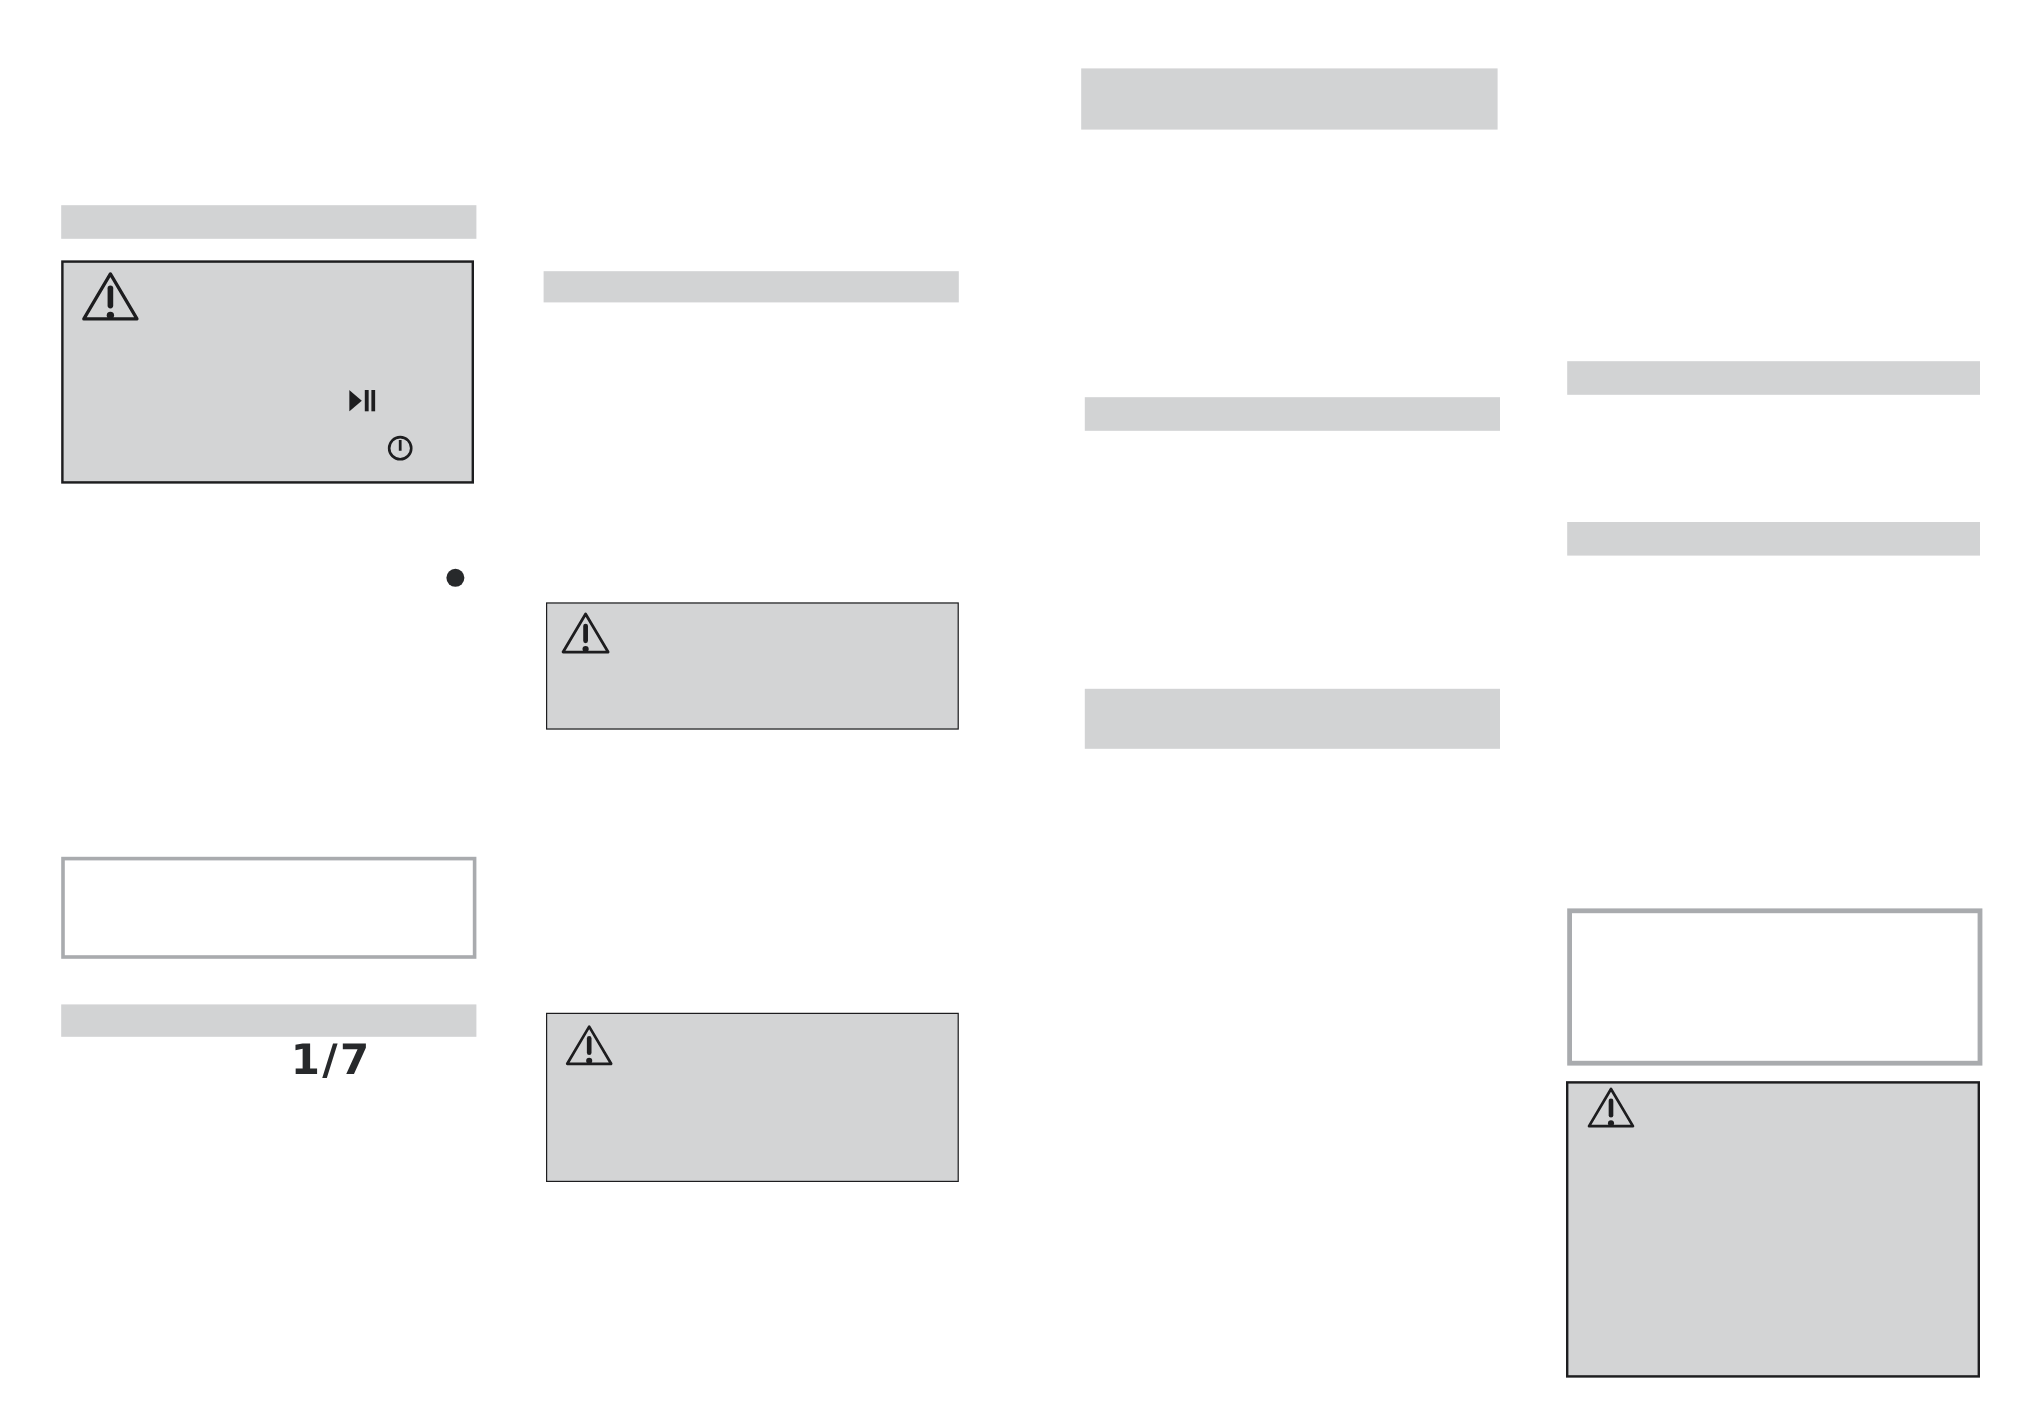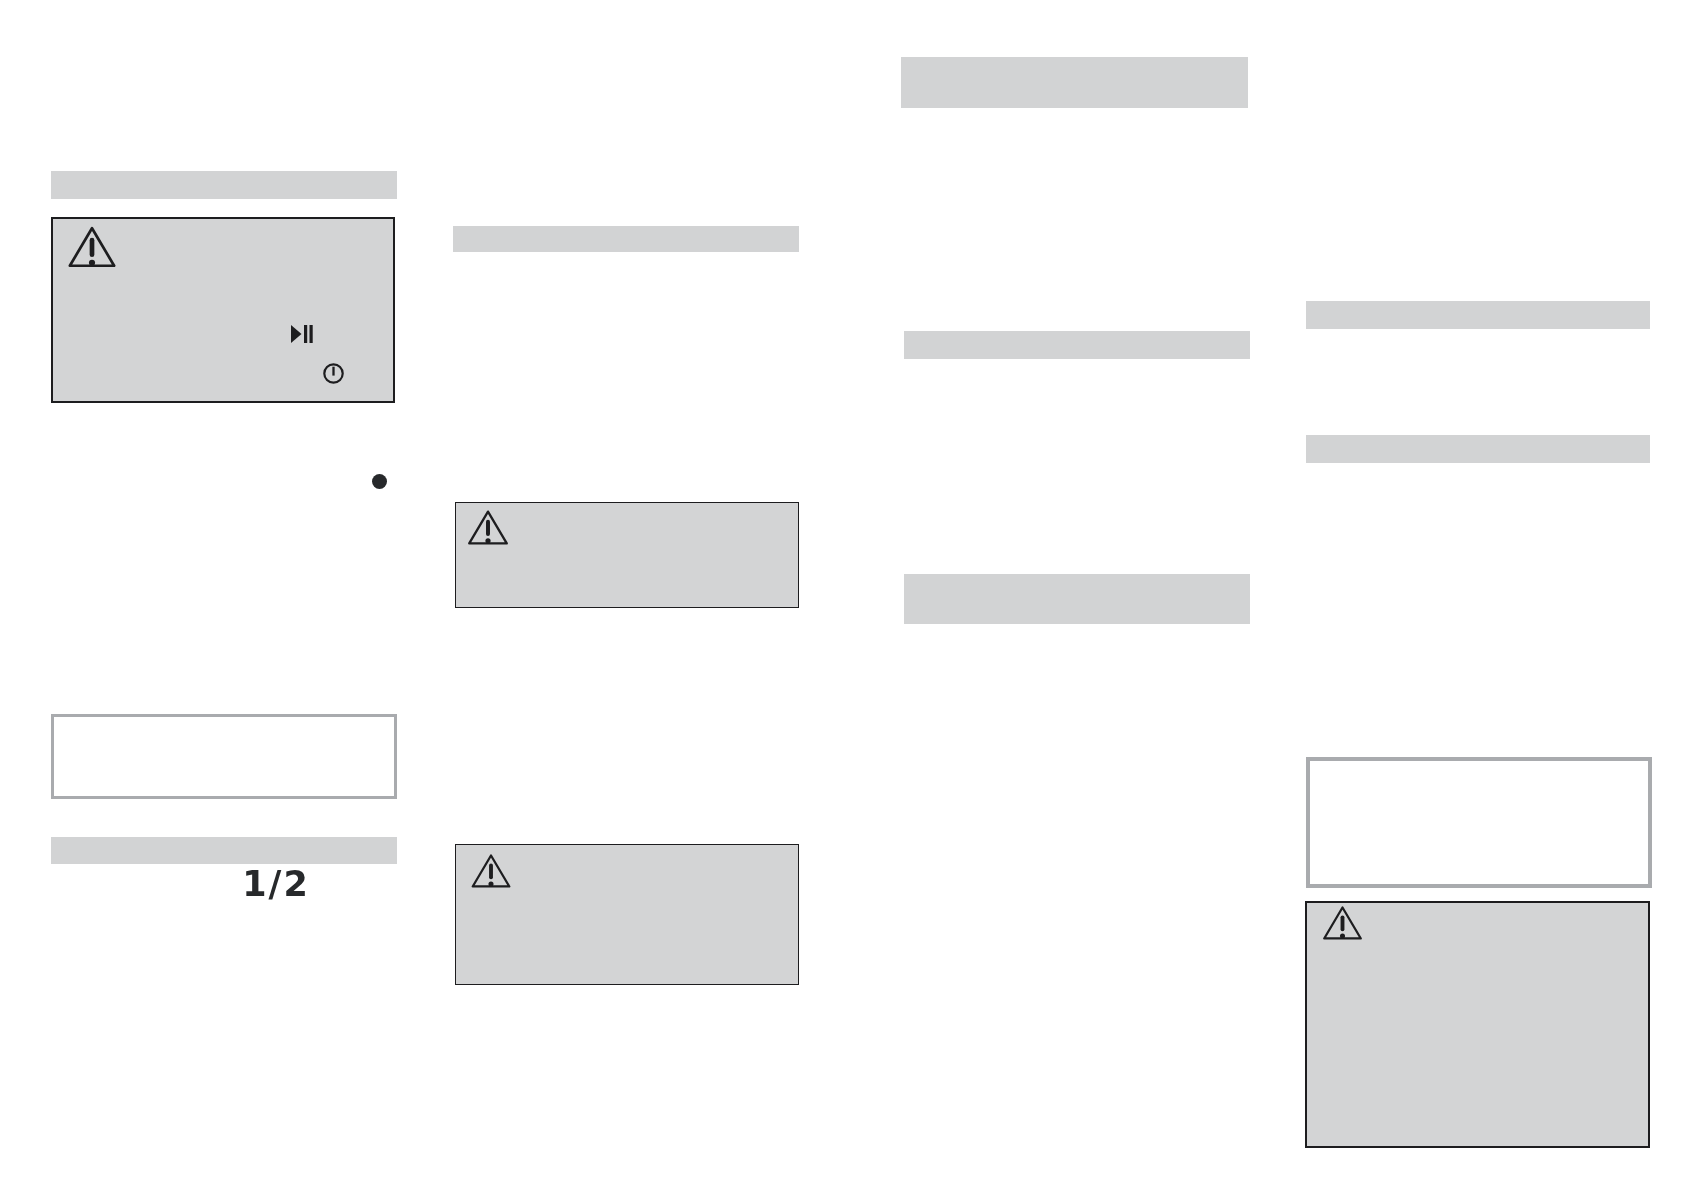--- a/index.html
+++ b/index.html
@@ -76,21 +76,21 @@
       <line x1="11" y1="4.5" x2="11" y2="13" stroke="#1d1d1f" stroke-width="2.2"></line>
     </svg>
   </div>
 
   <div class="bullet" style="left:372px; top:474px;"></div>
 
   <div class="note-box" style="left:51px; top:714px; width:346px; height:85px;"></div>
 
   <div class="bar" style="left:51px; top:837px; width:346px; height:27px;"></div>
 
-  <div class="page-indicator" style="left:216px; top:864px; width:120px;">1/2</div>
+  <div class="page-indicator" style="left:216px; top:864px; width:120px;">1/7</div>
 
   <div class="bar" style="left:453px; top:226px; width:346px; height:26px;"></div>
 
   <div class="caution-box thin" style="left:455px; top:502px; width:344px; height:106px;">
     <svg class="icon" style="left:10px; top:5px;" width="44" height="39" viewBox="0 0 60 54">
       <path d="M30 5 L56 49 L4 49 Z" fill="none" stroke="#1d1d1f" stroke-width="3.2" stroke-linejoin="round"></path>
       <path d="M30 19 L30 36" stroke="#1d1d1f" stroke-width="5.5" stroke-linecap="round" fill="none"></path>
       <circle cx="30" cy="45.5" r="3.6" fill="#1d1d1f"></circle>
     </svg>
   </div>

